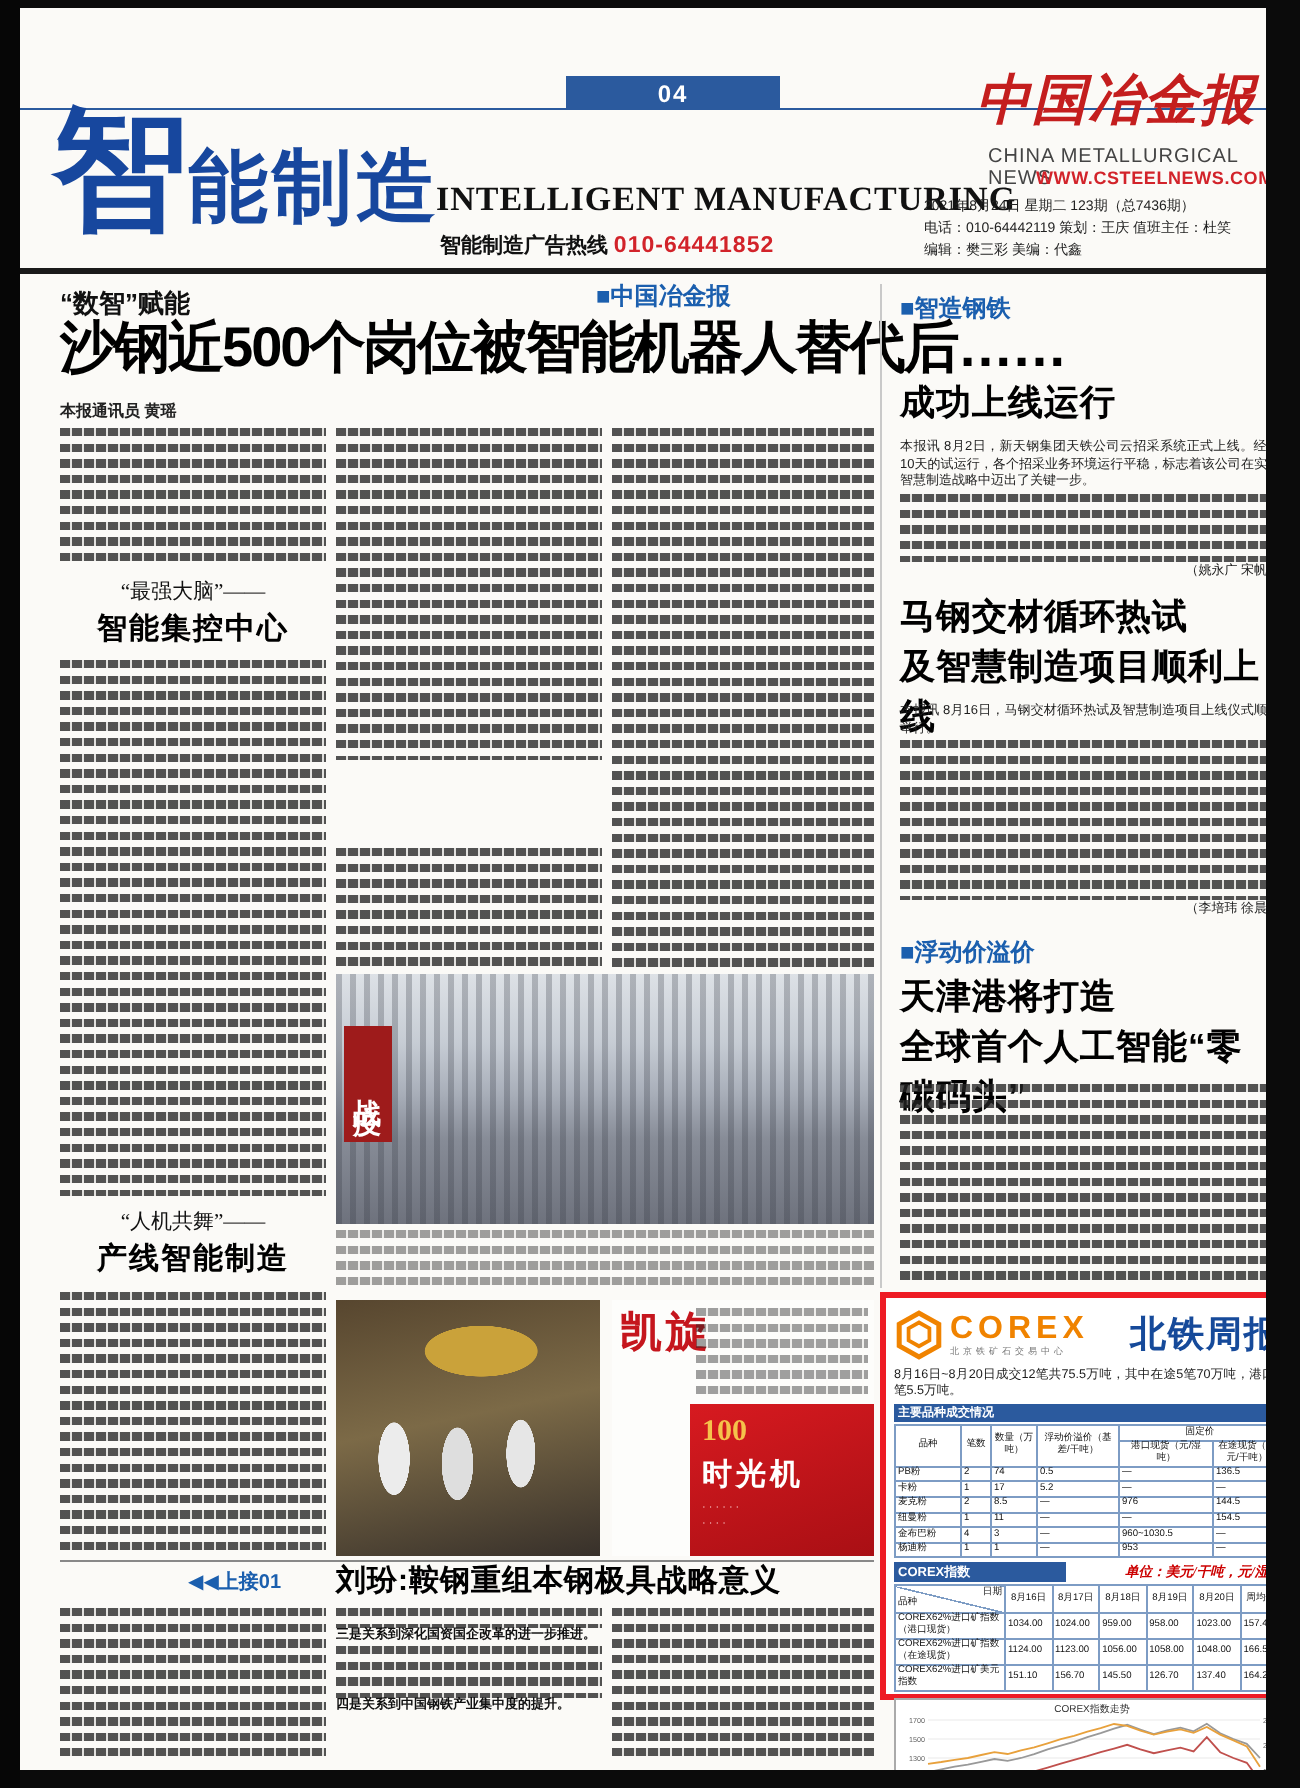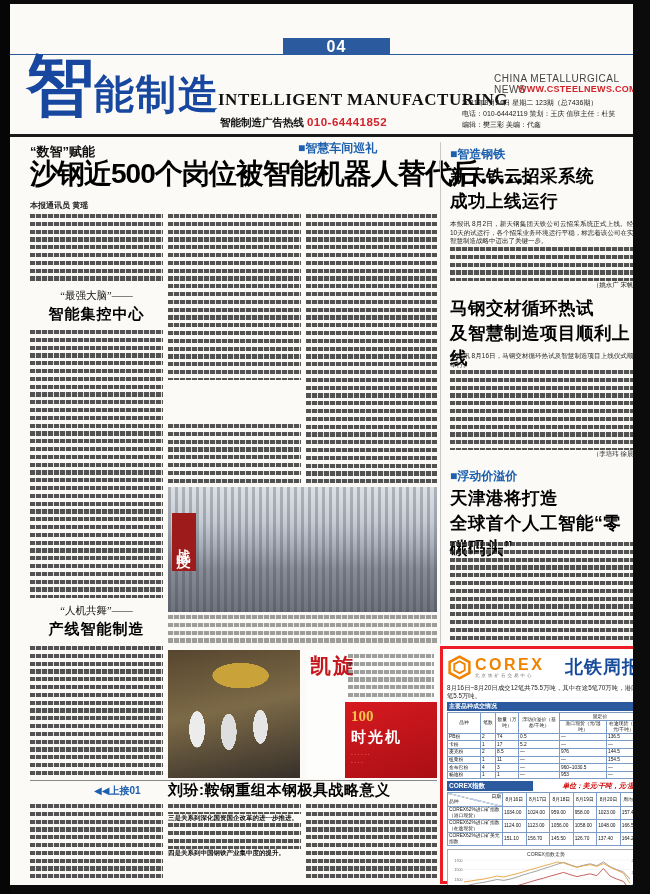--- a/index.html
+++ b/index.html
@@ -9,21 +9,21 @@
     font-family:"Liberation Sans","DejaVu Sans",sans-serif;
     -webkit-font-smoothing:antialiased;
   }
   .page{
     position:absolute;left:10px;top:4px;width:623px;height:881px;
     background:#fbfaf7;overflow:hidden;
   }
   .abs{position:absolute;}
   
   .pagenum-bar{left:273px;top:34px;width:107px;height:17px;background:#2b5a9e;color:#fff;
-    font-size:16px;font-weight:bold;display:flex;align-items:center;justify-content:center;letter-spacing:1px;}
+    font-size:12px;font-weight:bold;display:flex;align-items:center;justify-content:center;letter-spacing:1px;}
   .head-rule-thin{left:0;top:50px;width:623px;height:1px;background:#2b5a9e;}
   .brand-cn{left:478px;top:28px;font-family:"Liberation Serif","DejaVu Serif",serif;
     font-size:27px;font-weight:bold;font-style:italic;color:#c41e1e;letter-spacing:1px;}
   .brand-en{left:484px;top:69px;font-size:10px;color:#444;letter-spacing:.5px;}
   .brand-web{left:508px;top:80px;font-size:9px;font-weight:bold;color:#d2232a;letter-spacing:.3px;}
   .issue-line{left:452px;top:94px;font-size:7px;color:#222;}
   .contact-line{left:452px;top:105px;font-size:7px;color:#222;}
   .editor-line{left:452px;top:116px;font-size:7px;color:#222;}
   .sec-title{left:16px;top:46px;display:flex;align-items:flex-end;color:#17479e;}
   .sec-title .big{font-size:68px;font-weight:900;line-height:70px;}
@@ -74,21 +74,21 @@
   .jump-tag{left:84px;top:780px;font-size:10px;font-weight:bold;color:#1b5fae;}
   .bot-headline{left:158px;top:777px;font-size:15px;font-weight:900;color:#000;letter-spacing:.5px;}
   .bold-lead{font-size:6.5px;line-height:8px;font-weight:bold;color:#111;text-align:justify;}
   .smalltext{font-size:6.5px;line-height:8.5px;color:#1d1d1d;text-align:justify;}
   .credit{font-size:6.5px;color:#1d1d1d;text-align:right;}
   
   .v-divider{left:430px;top:138px;width:1px;height:502px;background:#c9c9c9;}
   .side-tag{font-size:12px;font-weight:bold;color:#1b5fae;}
   .side-h{font-size:17.5px;font-weight:900;color:#000;line-height:25px;letter-spacing:.5px;}
   
-  .corex{left:430px;top:642px;width:208px;height:238px;background:#fff;
+  .corex{left:430px;top:642px;width:208px;height:204px;background:#fff;
     border:3.5px solid #ee1c25;box-sizing:border-box;padding:3px 4px;}
   .cx-head{display:flex;align-items:center;height:30px;}
   .cx-logo{width:25px;height:25px;flex:0 0 25px;}
   .cx-name{margin-left:3px;}
   .cx-name .en{font-size:16px;font-weight:900;color:#f08300;letter-spacing:2.5px;line-height:16px;}
   .cx-name .cn{font-size:4.5px;color:#777;letter-spacing:2px;}
   .cx-report{margin-left:auto;font-size:18px;font-weight:900;color:#164a9a;letter-spacing:1px;}
   .cx-intro{font-size:6.3px;line-height:8px;color:#1d1d1d;text-align:justify;margin-top:2px;}
   .cx-bar{height:9px;background:#2b5a9e;color:#fff;font-size:6px;font-weight:bold;
     display:flex;align-items:center;padding-left:2px;margin-top:2px;}
@@ -115,29 +115,30 @@
   <div class="abs pagenum-bar">04</div>
   <div class="abs sec-title">
     <span class="big">智</span>
     <span class="rest">能制造</span>
   </div>
   <div class="abs sec-en">INTELLIGENT MANUFACTURING</div>
   <div class="abs hotline">
     <span>智能制造广告热线</span>
     <b>010-64441852</b>
   </div>
+  <div class="abs brand-cn">中国冶金报</div>
   <div class="abs brand-en">CHINA METALLURGICAL NEWS</div>
   <div class="abs brand-web">WWW.CSTEELNEWS.COM</div>
   <div class="abs issue-line">2021年8月24日 星期二 123期（总7436期）</div>
   <div class="abs contact-line">电话：010-64442119 策划：王庆 值班主任：杜笑</div>
   <div class="abs editor-line">编辑：樊三彩 美编：代鑫</div>
   <div class="abs head-rule-thick"></div>
 
   <div class="abs kicker">“数智”赋能</div>
-  <div class="abs col-tag">■智慧车间巡礼</div>
+  <div class="abs col-tag">■中国冶金报</div>
   <div class="abs headline">沙钢近500个岗位被智能机器人替代后……</div>
   <div class="abs byline">本报通讯员 黄瑶</div>
 
   <div class="abs print" style="left:20px;top:210px;width:133px;height:70px;"></div>
   <div class="abs subhead" style="left:20px;top:284px;width:133px;height:36px;">
     <span class="q">“最强大脑”——</span>
     <span class="t">智能集控中心</span>
   </div>
   <div class="abs print" style="left:20px;top:326px;width:133px;height:268px;"></div>
   <div class="abs subhead" style="left:20px;top:598px;width:133px;height:38px;">
@@ -174,21 +175,21 @@
     <div class="print" style="height:10px;"></div>
     <div class="bold-lead">三是关系到深化国资国企改革的进一步推进。</div>
     <div class="print" style="height:26px;margin-top:1px;"></div>
     <div class="bold-lead">四是关系到中国钢铁产业集中度的提升。</div>
   </div>
   <div class="abs print" style="left:296px;top:800px;width:131px;height:74px;"></div>
 
   <div class="abs v-divider"></div>
   <div class="abs side-tag" style="left:440px;top:142px;">■智造钢铁</div>
   <div class="abs side-h" style="left:440px;top:160px;">
-    <span>新天铁云招采系统</span><br>
+    <br>
     <span>成功上线运行</span>
   </div>
   <div class="abs" style="left:440px;top:216px;width:190px;">
     <div class="smalltext">本报讯 8月2日，新天钢集团天铁公司云招采系统正式上线。经过10天的试运行，各个招采业务环境运行平稳，标志着该公司在实施智慧制造战略中迈出了关键一步。</div>
     <div class="print" style="height:34px;margin-top:1px;"></div>
     <div class="credit">（姚永广 宋帆）</div>
   </div>
   <div class="abs side-h" style="left:440px;top:292px;">
     <span>马钢交材循环热试</span><br>
     <span>及智慧制造项目顺利上线</span>

